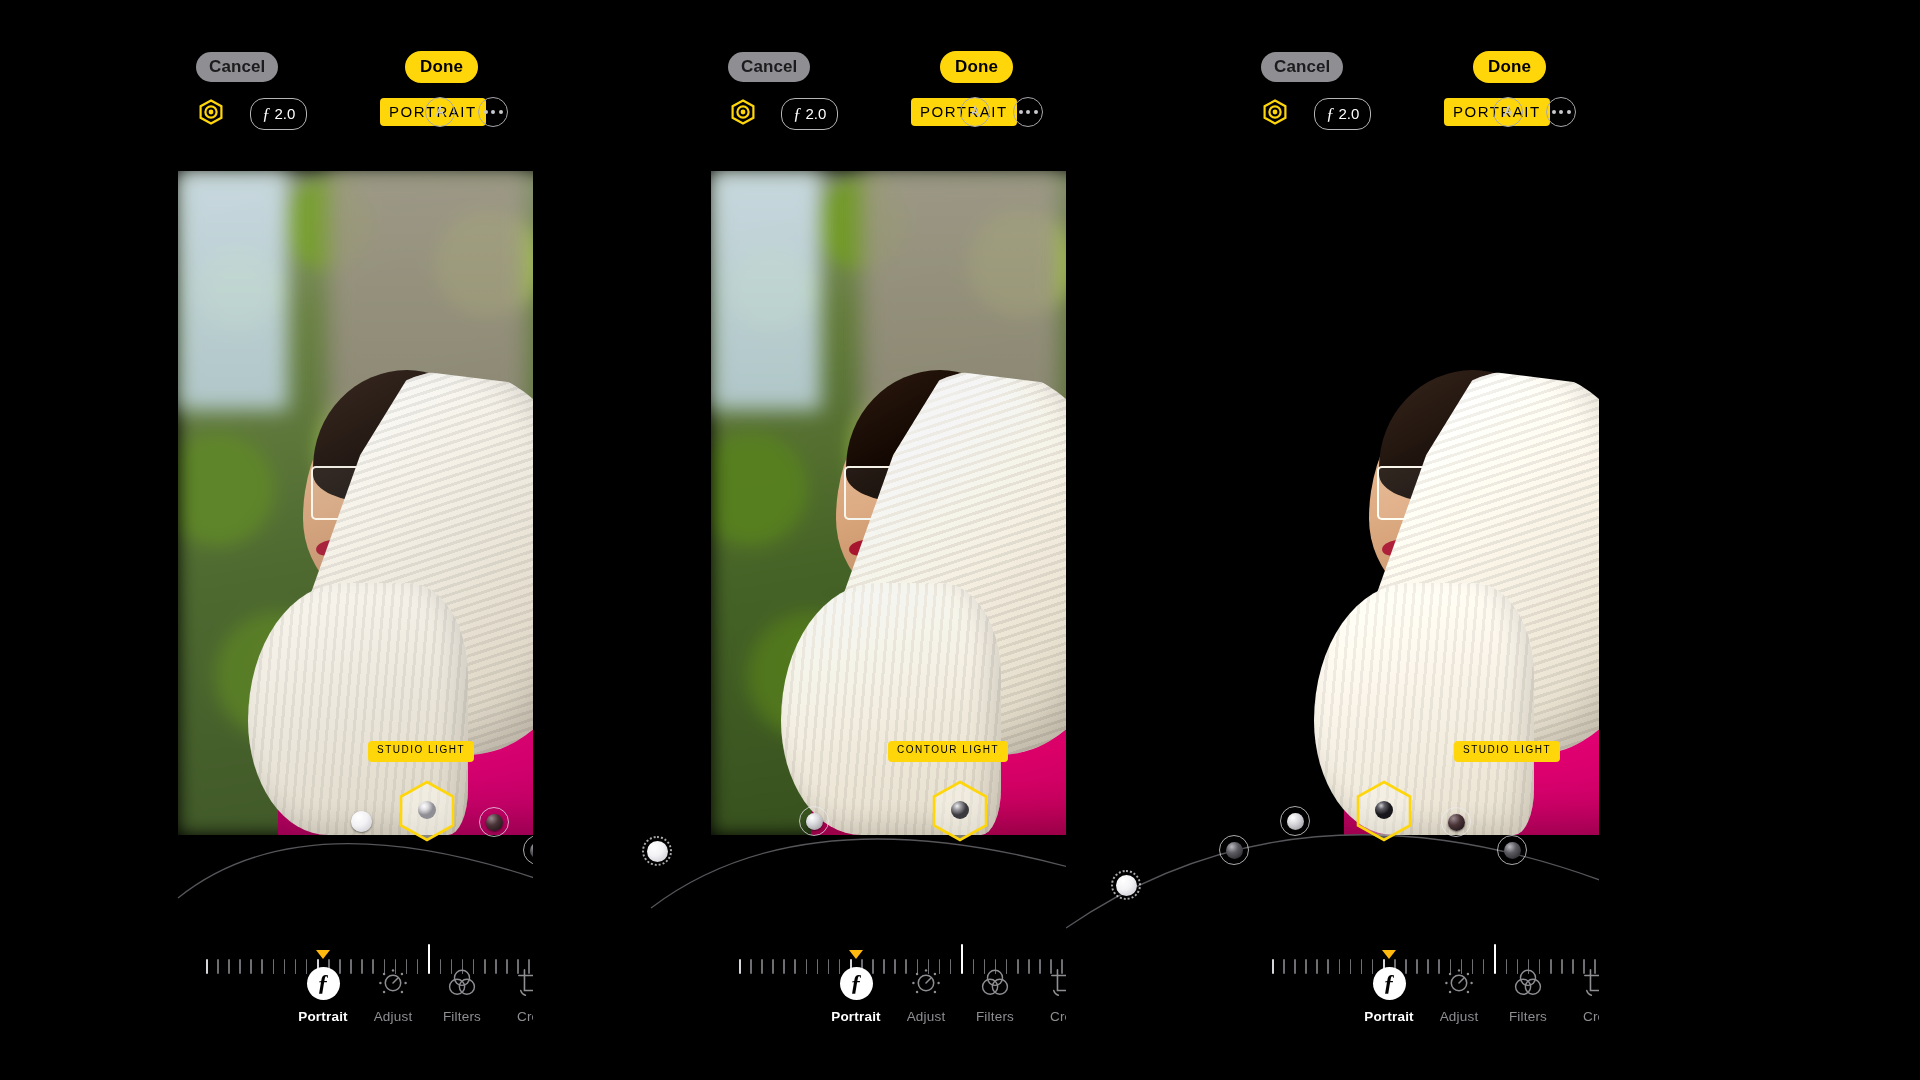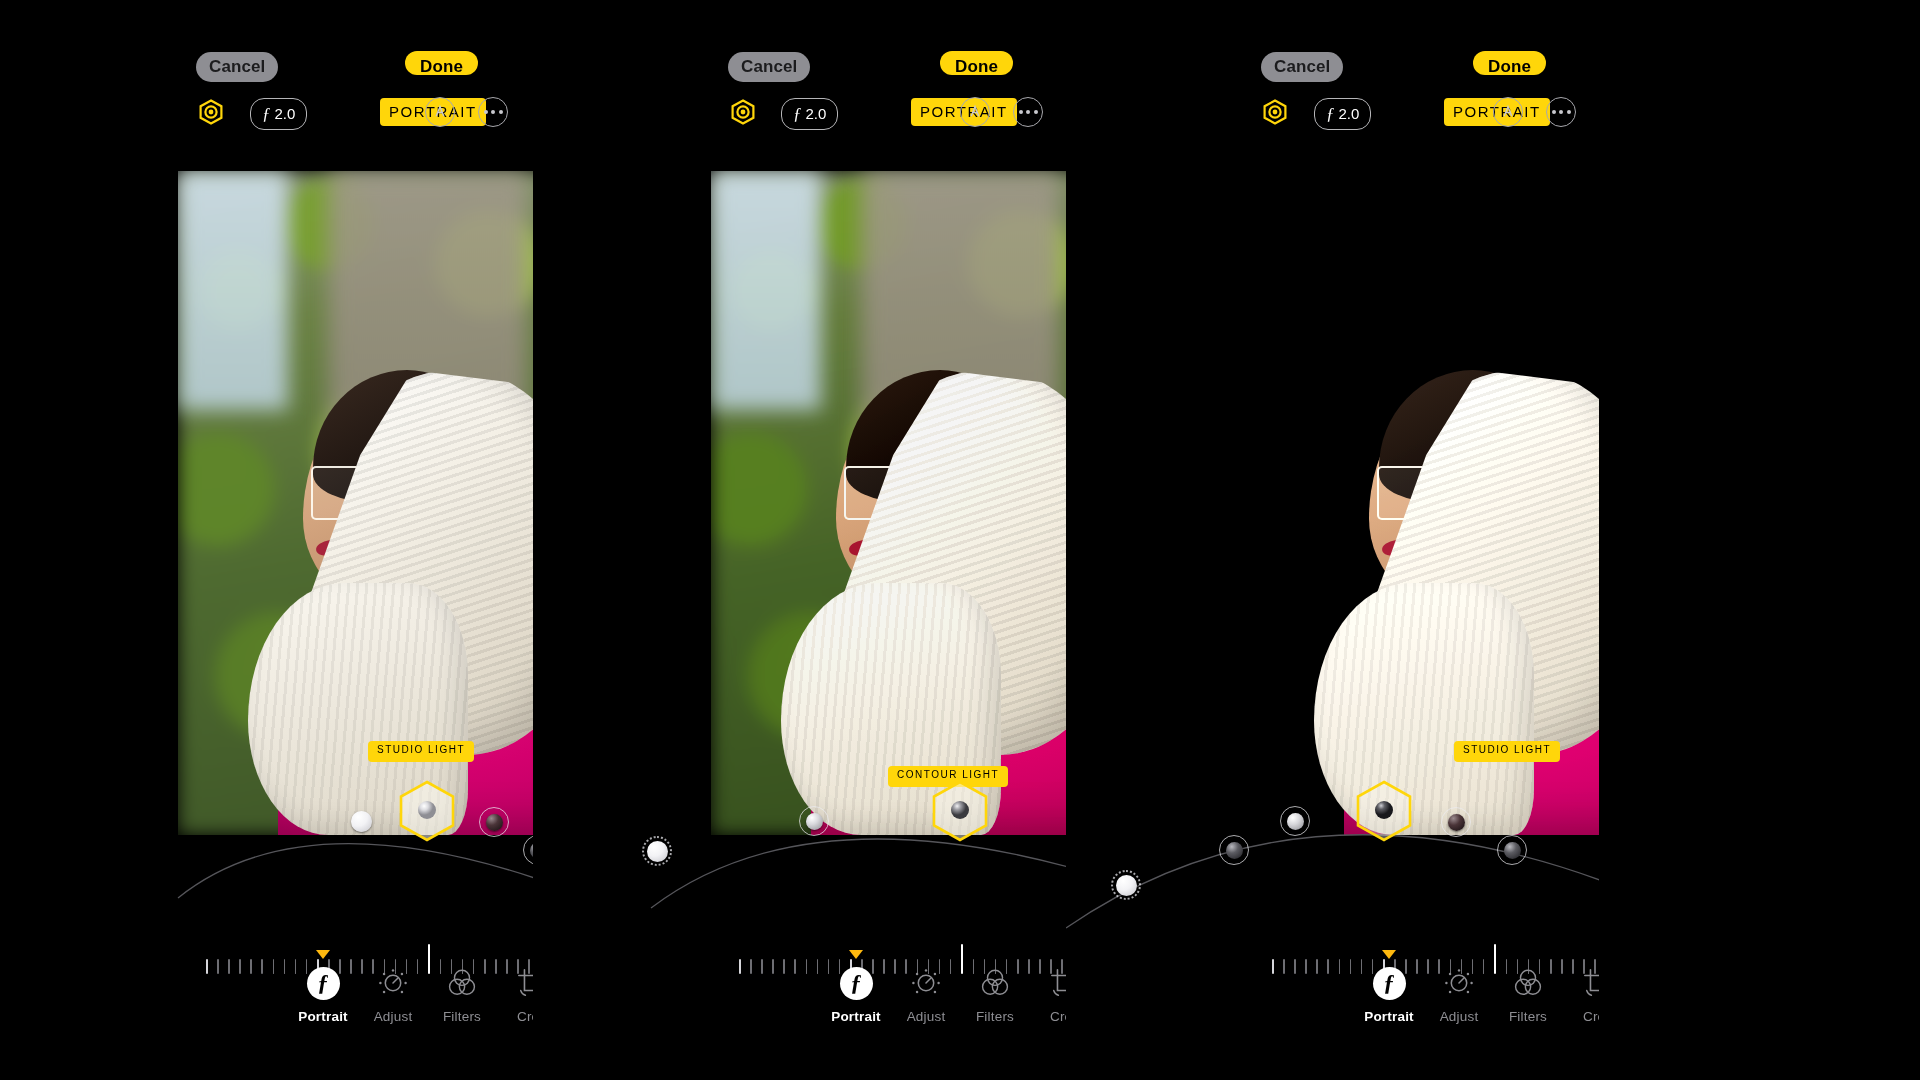--- a/index.html
+++ b/index.html
@@ -21,21 +21,21 @@
     position:absolute; top:24px; left:196px;
     background:#8e8e93; color:#1c1c1e;
     font-size:17px; font-weight:700; letter-spacing:.1px;
     padding:6px 13px 7px; border-radius:15px; line-height:1;
     border:none; cursor:pointer;
   }
   .done-btn {
     position:absolute; top:23px; right:55px;
     background:#ffd60a; color:#000;
     font-size:17px; font-weight:700; letter-spacing:.1px;
-    padding:7px 15px 0; border-radius:16px; line-height:1;
+    padding:7px 15px 8px; border-radius:16px; line-height:1;
     border:none; cursor:pointer;
   }
 
   .icon-row { position:absolute; top:60px; left:0; width:100%; height:44px; }
 
   .aperture-icon { position:absolute; left:198px; top:11px; width:26px; height:26px; }
   .fnum-chip {
     position:absolute; left:250px; top:10px;
     border:1.6px solid #b5b5b8; border-radius:14px;
     color:#fff; font-size:15px; line-height:1;
@@ -448,21 +448,21 @@
         <div class="glasses">
           <div class="lens l"></div>
             <div class="lens r"></div>
         </div>
         <div class="lips"></div>
         <div class="scarf"></div>
         <div class="scarf-drape"></div>
       </div>
     </div>
 
-    <div class="light-badge" style="left:355px; top:738px;">CONTOUR LIGHT</div>
+    <div class="light-badge" style="left:355px; top:713px;">CONTOUR LIGHT</div>
 
     <div class="arc-layer">
       <svg width="533" height="1080">
         <path d="M 118 880 Q 300 742 660 880" fill="none" stroke="#55555a" stroke-width="1.3"></path>
       </svg>
     </div>
 
     <div class="light-node bright" style="left:124px; top:823px;">
         <span class="ring dotted"></span>
         <span class="ball"></span>

